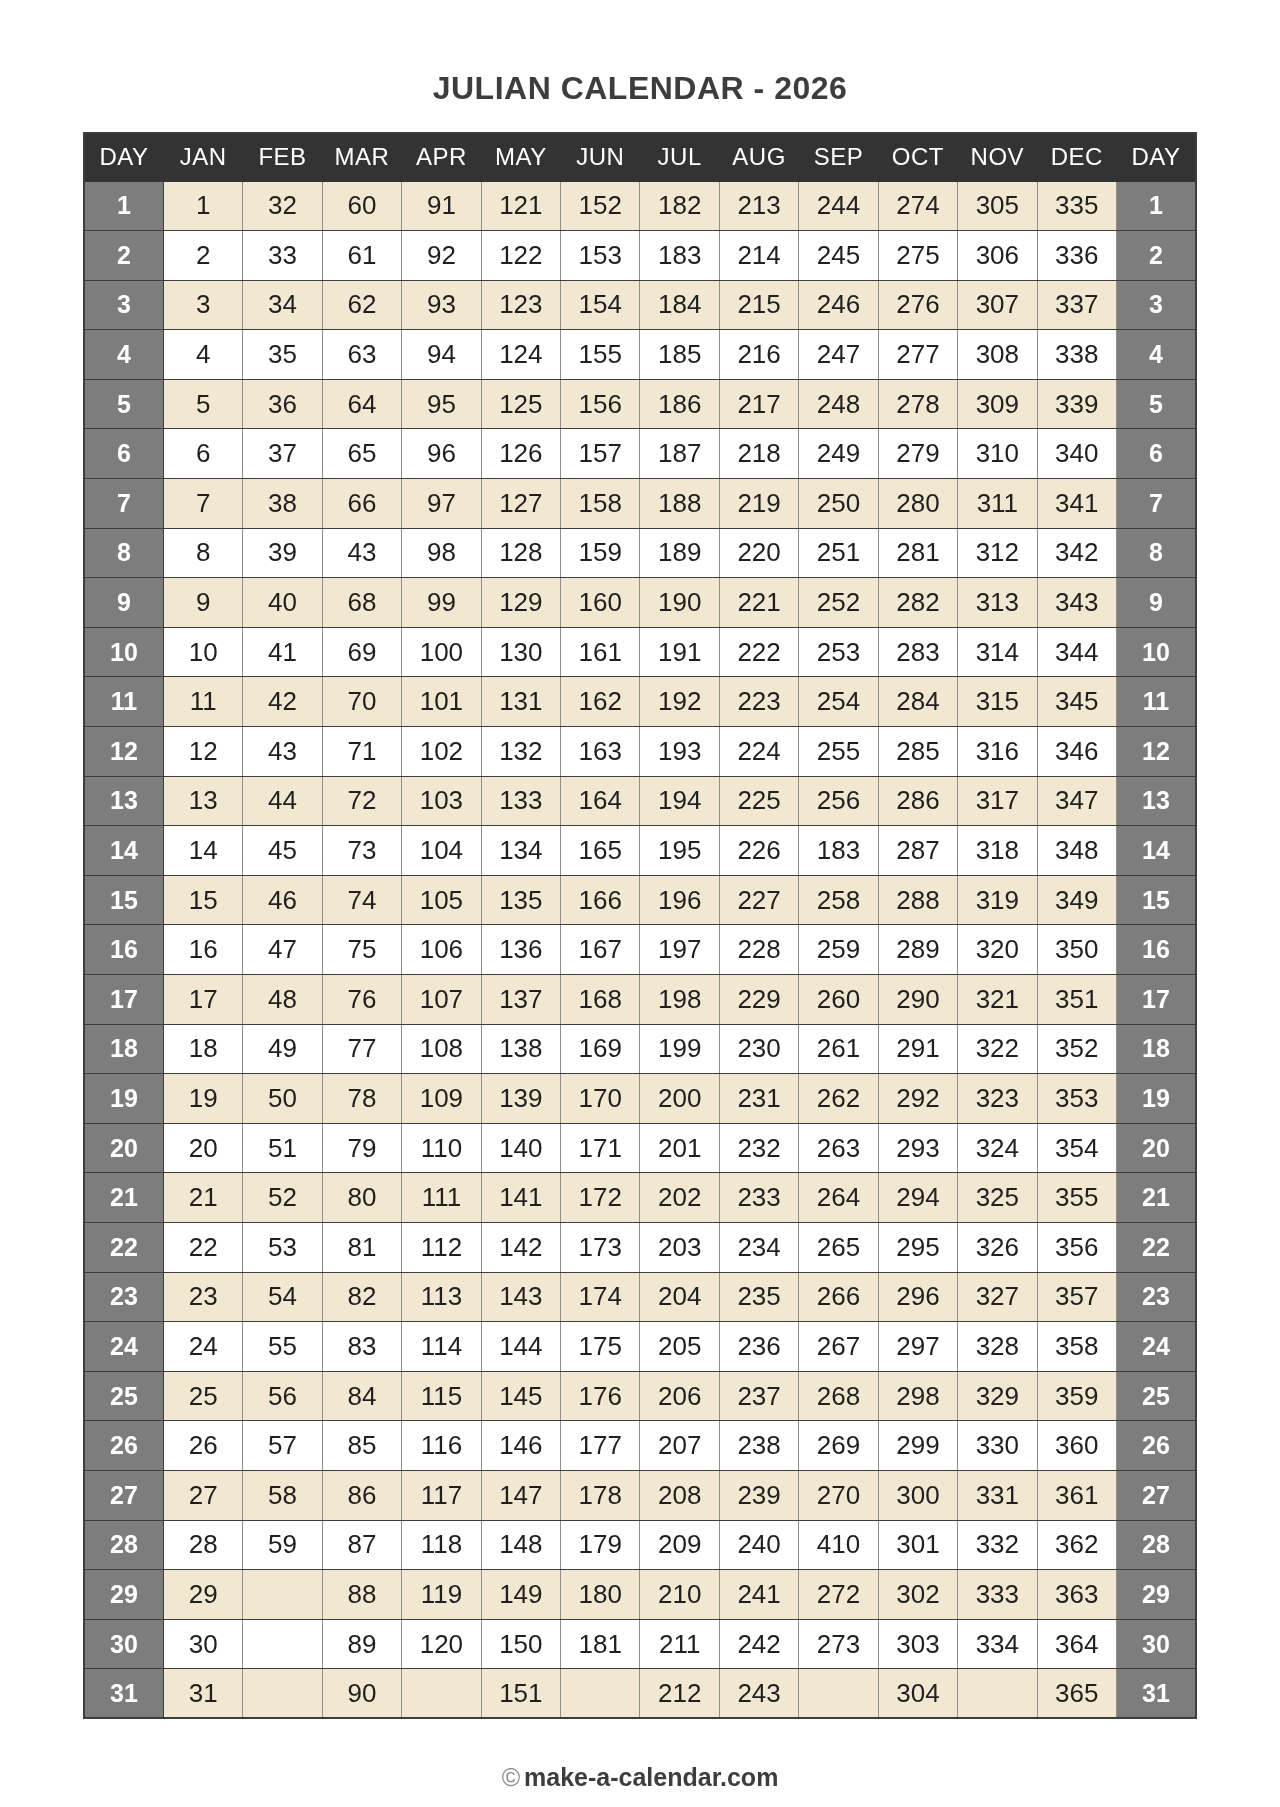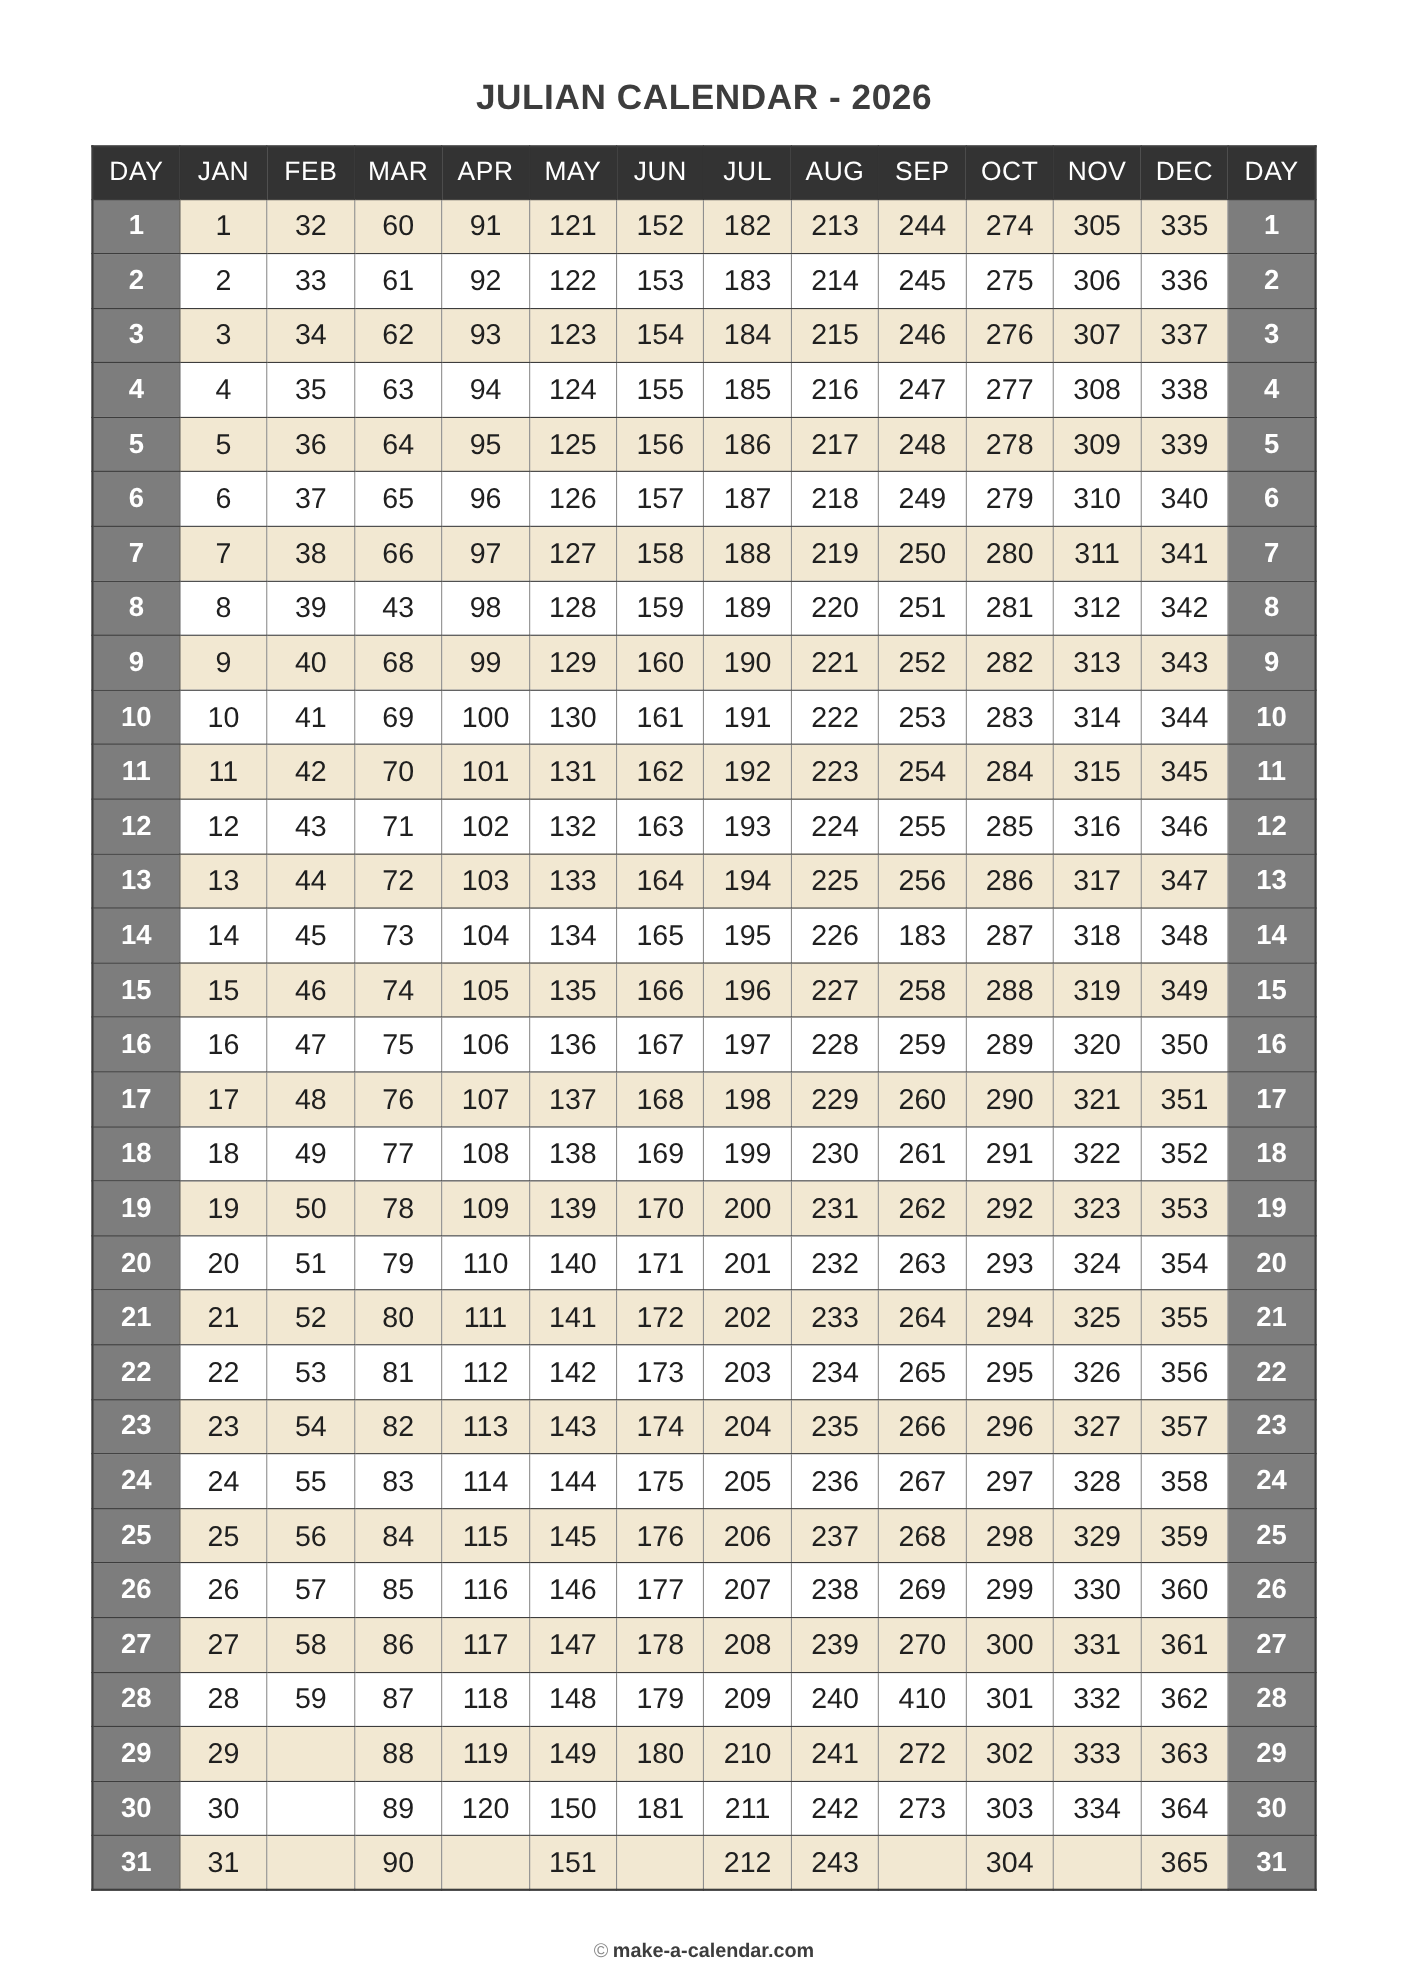--- a/index.html
+++ b/index.html
@@ -54,21 +54,21 @@
   table.cal tbody td.day-col {
     background: var(--day-column-bg, #7d7d7d);
     color: var(--day-column-text, #ffffff);
     font-weight: bold;
     font-size: 25px;
     border: 1px solid var(--border-horizontal, #3d3d3d);
   }
   .footer {
     margin-top: 44px;
     text-align: center;
-    font-size: 18px;
+    font-size: 25px;
     font-weight: bold;
     color: var(--footer-text, #3d3d3d);
   }
   .footer .copy {
     color: var(--copyright-symbol-color, #8a8a8a);
     font-weight: normal;
     margin-right: 4px;
   }
 </style>
 </head>

